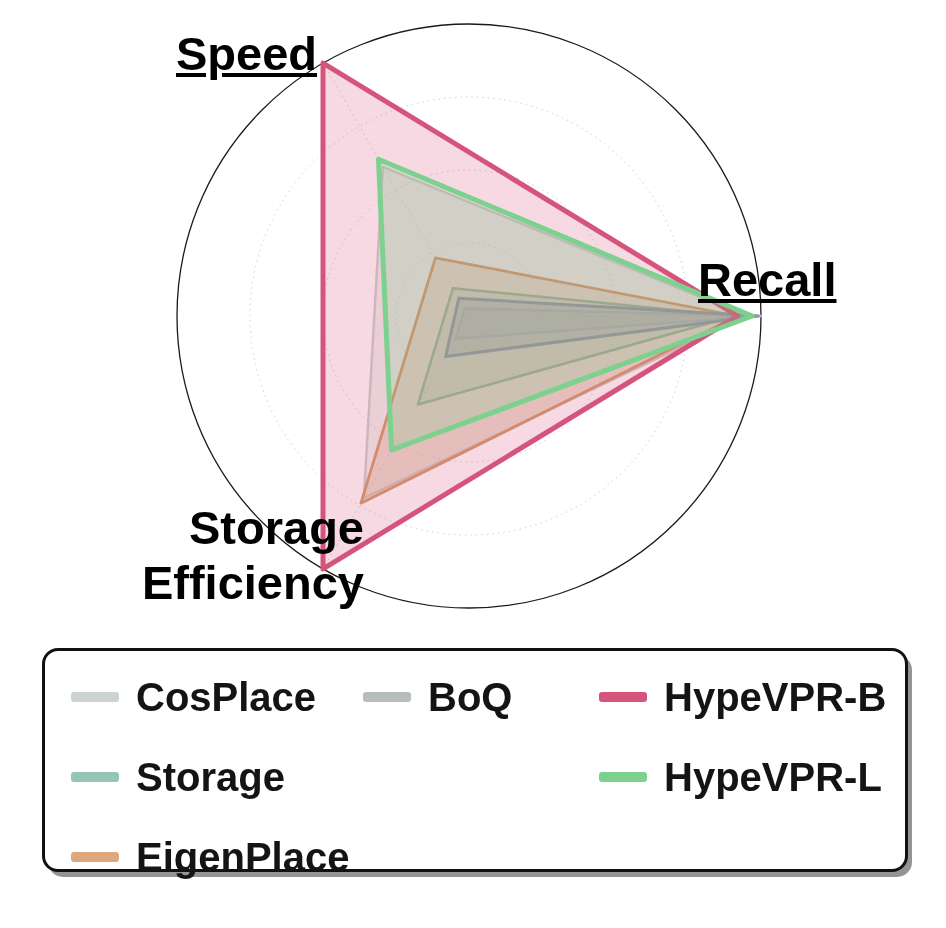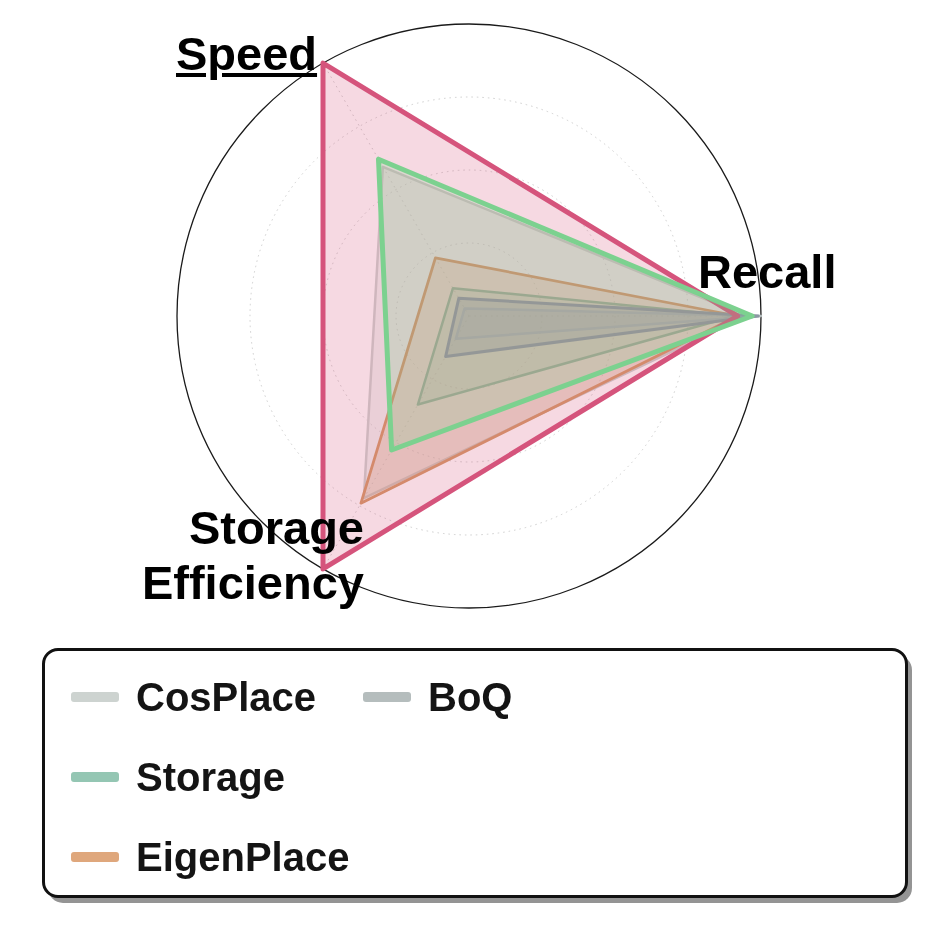--- a/index.html
+++ b/index.html
@@ -8,24 +8,24 @@
     font-family:"Liberation Sans","DejaVu Sans",sans-serif;
     background:#ffffff;
   }
   #radar-svg{position:absolute;left:0;top:0;}
   .axis-label{
     position:absolute;color:#000;font-size:47px;font-weight:600;
     line-height:1.18;letter-spacing:0px;white-space:nowrap;
   }
   .axis-label.wrap{white-space:normal;text-align:right;}
   #label-speed{left:176px;top:26px;text-decoration:underline;}
-  #label-recall{left:698px;top:244px;}
+  #label-recall{left:698px;top:252px;text-decoration:underline;}
   #label-storage{left:72px;top:500px;width:292px;}
   #legend-box{
-    position:absolute;left:42px;top:648px;width:866px;height:250px;
+    position:absolute;left:42px;top:648px;width:866px;height:224px;
     box-sizing:border-box;background:#ffffff;border:3px solid #111111;
     border-radius:16px;box-shadow:5px 6px 0 -1px rgba(60,60,60,0.55);
     padding:26px 14px 18px 26px;
     display:grid;grid-template-columns:292px 236px 1fr;
   }
   .legend-col{display:flex;flex-direction:column;gap:40px;}
   .legend-item{display:flex;align-items:center;gap:17px;height:40px;}
   .legend-swatch{width:48px;height:10px;border-radius:3px;flex:0 0 auto;}
   .legend-label{font-size:40px;font-weight:600;color:#141414;line-height:1;}
 </style>
@@ -69,14 +69,24 @@
         <span class="legend-swatch" style="background-color: rgb(223, 167, 124);"></span>
         <span class="legend-label">EigenPlace</span>
       </div>
     </div>
     <div class="legend-col">
       <div class="legend-item">
         <span class="legend-swatch" style="background-color: rgb(181, 189, 189);"></span>
         <span class="legend-label">BoQ</span>
       </div>
     </div>
+    <div class="legend-col">
+      <div class="legend-item">
+        <span class="legend-swatch" style="background-color: rgb(213, 84, 124);"></span>
+        <span class="legend-label">HypeVPR-B</span>
+      </div>
+      <div class="legend-item">
+        <span class="legend-swatch" style="background-color: rgb(124, 209, 143);"></span>
+        <span class="legend-label">HypeVPR-L</span>
+      </div>
+    </div>
   </div>
 </div>
 
 </body></html>

